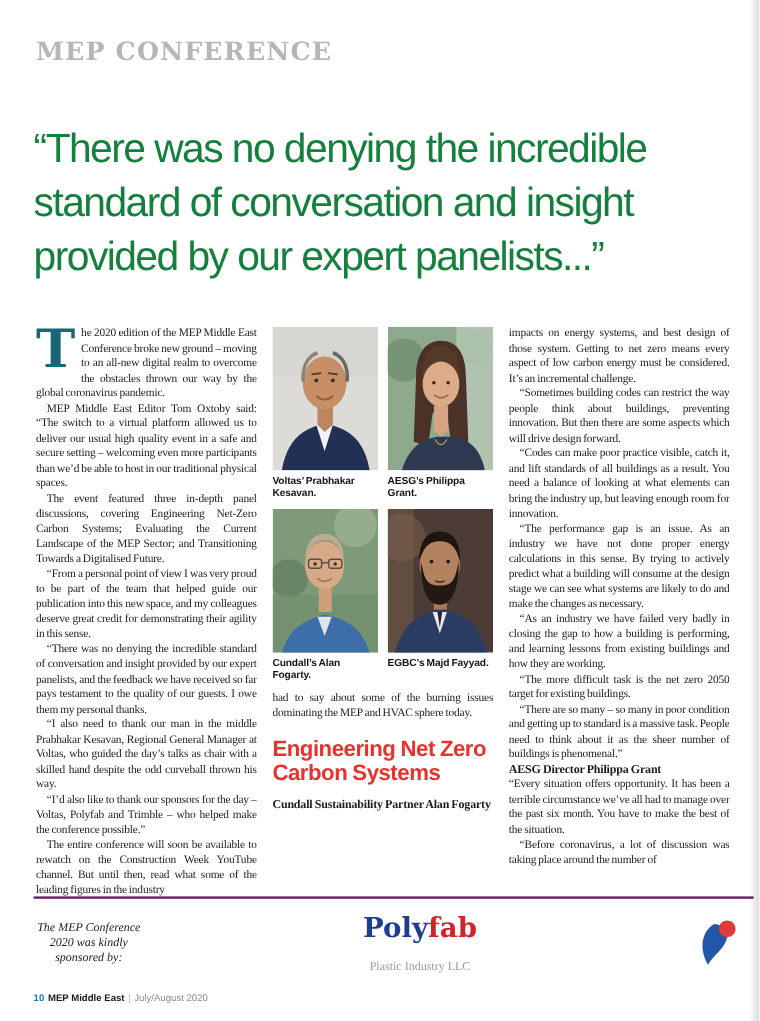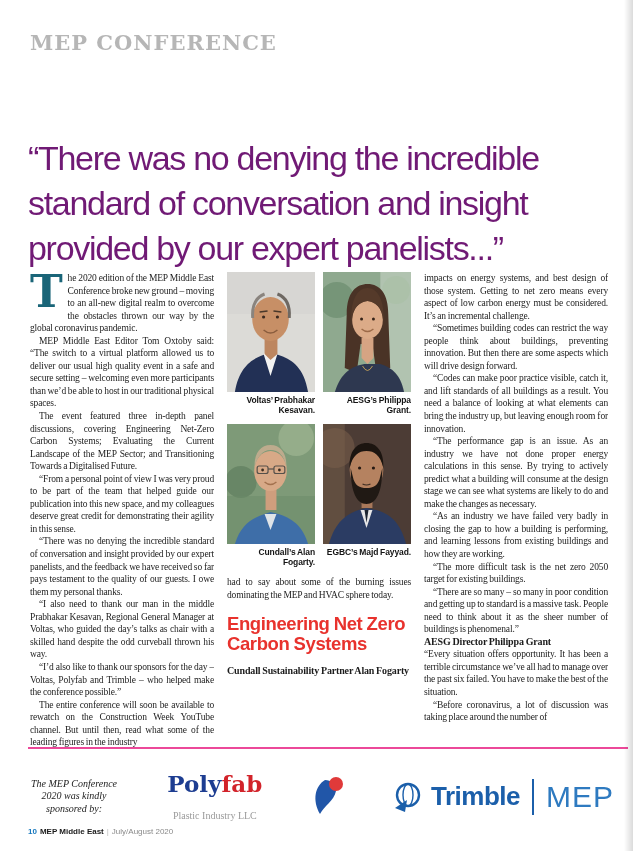--- a/index.html
+++ b/index.html
@@ -11,21 +11,21 @@
     position:absolute; top:0; right:0; width:9px; height:100%;
     background:linear-gradient(to right, rgba(0,0,0,0), rgba(0,0,0,0.14));
   }
   .section-label {
     position:absolute; top:30px; left:30px;
     font-family:"DejaVu Serif", serif; font-weight:bold;
     font-size:21px; letter-spacing:1px; color:var(--label-gray, #b6b6b6);
   }
   .pull-quote {
     position:absolute; top:102px; left:28px; width:596px;
-    font-family:"Liberation Sans", sans-serif; color:#701a75;margin-top:34px;
+    font-family:"Liberation Sans", sans-serif; color:#15803d;
   }
   .quote-line {
     font-size:34px; letter-spacing:-1.3px; line-height:45px; white-space:nowrap;
   }
   .columns {
     position:absolute; top:272px; left:30px; width:578px; height:476px;
     display:flex; gap:13px;
   }
   .col {
     width:184px; overflow:hidden; color:#1c1c1c;
@@ -39,37 +39,37 @@
     float:left; font-family:"DejaVu Serif", serif; font-weight:bold;
     font-size:44px; line-height:36px; color:var(--accent-teal, #1a6578);
     margin:2px 5px 0 0;
   }
   .photo-grid { display:grid; grid-template-columns:88px 88px; column-gap:8px; }
   .photo { width:88px; height:120px; overflow:hidden; }
   .photo svg { display:block; }
   .caption {
     font-family:"Liberation Sans", sans-serif; font-weight:bold;
     font-size:8.5px; letter-spacing:-0.1px; color:#141414;
-    text-align:right; text-indent:0; margin:3px 0 9px 0; line-height:10px;
+    text-align:left; text-indent:0; margin:3px 0 9px 0; line-height:10px;
   }
   .col2-intro { margin-top:6px; }
   .net-zero-heading {
     font-family:"Liberation Sans", sans-serif; font-weight:bold;
     font-size:18.5px; line-height:20px; letter-spacing:-0.4px;
     color:var(--heading-red, #e8322d); text-align:left; text-indent:0;
     margin:13px 0 11px 0;
   }
   .speaker-heading {
     font-weight:bold; font-size:10px; line-height:12.5px;
     text-align:left; text-indent:0 !important; margin:0 0 2px 0;
   }
   .speaker-gap { margin-top:11px; }
   .sponsor-strip {
     position:absolute; top:747px; left:28px; width:600px;
-    border-top:2px solid #ec4899; padding-top:23px;
+    border-top:2px solid #701a75; padding-top:13px;
   }
   .sponsor-row { display:flex; align-items:center; justify-content:space-between; padding-right:14px; }
   .sponsor-note {
     width:92px; text-align:center; font-style:italic;
     font-size:10px; line-height:12.5px; color:#222;
   }
   .logo-voltas { text-align:center; }
   .voltas-name {
     font-family:"Liberation Sans", sans-serif; font-weight:bold; font-style:italic;
     font-size:28px; line-height:28px; letter-spacing:0.5px;
@@ -232,21 +232,21 @@
         <p>impacts on energy systems, and best design of those system. Getting to net zero means every aspect of low carbon energy must be considered. It’s an incremental challenge.</p>
         <p>“Sometimes building codes can restrict the way people think about buildings, preventing innovation. But then there are some aspects which will drive design forward.</p>
         <p>“Codes can make poor practice visible, catch it, and lift standards of all buildings as a result. You need a balance of looking at what elements can bring the industry up, but leaving enough room for innovation.</p>
         <p>“The performance gap is an issue. As an industry we have not done proper energy calculations in this sense. By trying to actively predict what a building will consume at the design stage we can see what systems are likely to do and make the changes as necessary.</p>
         <p>“As an industry we have failed very badly in closing the gap to how a building is performing, and learning lessons from existing buildings and how they are working.</p>
         <p>“The more difficult task is the net zero 2050 target for existing buildings.</p>
         <p>“There are so many – so many in poor condition and getting up to standard is a massive task. People need to think about it as the sheer number of buildings is phenomenal.”</p>
       </div>
     <p class="speaker-heading speaker-gap">AESG Director Philippa Grant</p>
     <div class="plist cont">
-        <p>“Every situation offers opportunity. It has been a terrible circumstance we’ve all had to manage over the past six failed. You have to make the best of the situation.</p>
+        <p>“Every situation offers opportunity. It has been a terrible circumstance we’ve all had to manage over the past six month. You have to make the best of the situation.</p>
         <p>“Before coronavirus, a lot of discussion was taking place around the number of</p>
       </div>
   </div>
 
 </div>
 
 <div class="sponsor-strip">
   <div class="sponsor-row">
     <div class="sponsor-note">The MEP Conference 2020 was kindly sponsored by:</div>
 
@@ -254,30 +254,20 @@
     <div class="logo-polyfab">
       <div class="polyfab-name"><span class="polyfab-blue">Poly</span><span class="polyfab-red">fab</span></div>
       <div class="polyfab-tagline">Plastic Industry LLC</div>
     </div>
 
     <svg width="34" height="42" viewBox="0 0 34 42">
       <path d="M15 4 C5 10 2 24 10 38 C14 30 24 25 26 15 C26 8 21 4 15 4 Z" fill="#2156a8"></path>
       <circle cx="26" cy="8" r="7" fill="#e03a3a"></circle>
     </svg>
 
-    <div class="logo-trimble">
-      <svg width="34" height="34" viewBox="0 0 34 34">
-        <circle cx="17" cy="15" r="11" fill="none" stroke="#1b5faa" stroke-width="2.4"></circle>
-        <ellipse cx="17" cy="15" rx="5" ry="11" fill="none" stroke="#1b5faa" stroke-width="1.4"></ellipse>
-        <path d="M4 28 L16 20 L14 32 Z" fill="#1b5faa"></path>
-      </svg>
-      <span class="trimble-name">Trimble</span>
-      <span class="trimble-divider"></span>
-      <span class="trimble-suffix">MEP</span>
-    </div>
   </div>
 </div>
 
 <div class="page-info">
   <span class="page-number">10</span>
   <span class="publication-name">MEP Middle East</span>
   <span class="info-divider">|</span>
   <span>July/August 2020</span>
 </div>
 <div class="website">www.mepmiddleeast.com</div>

